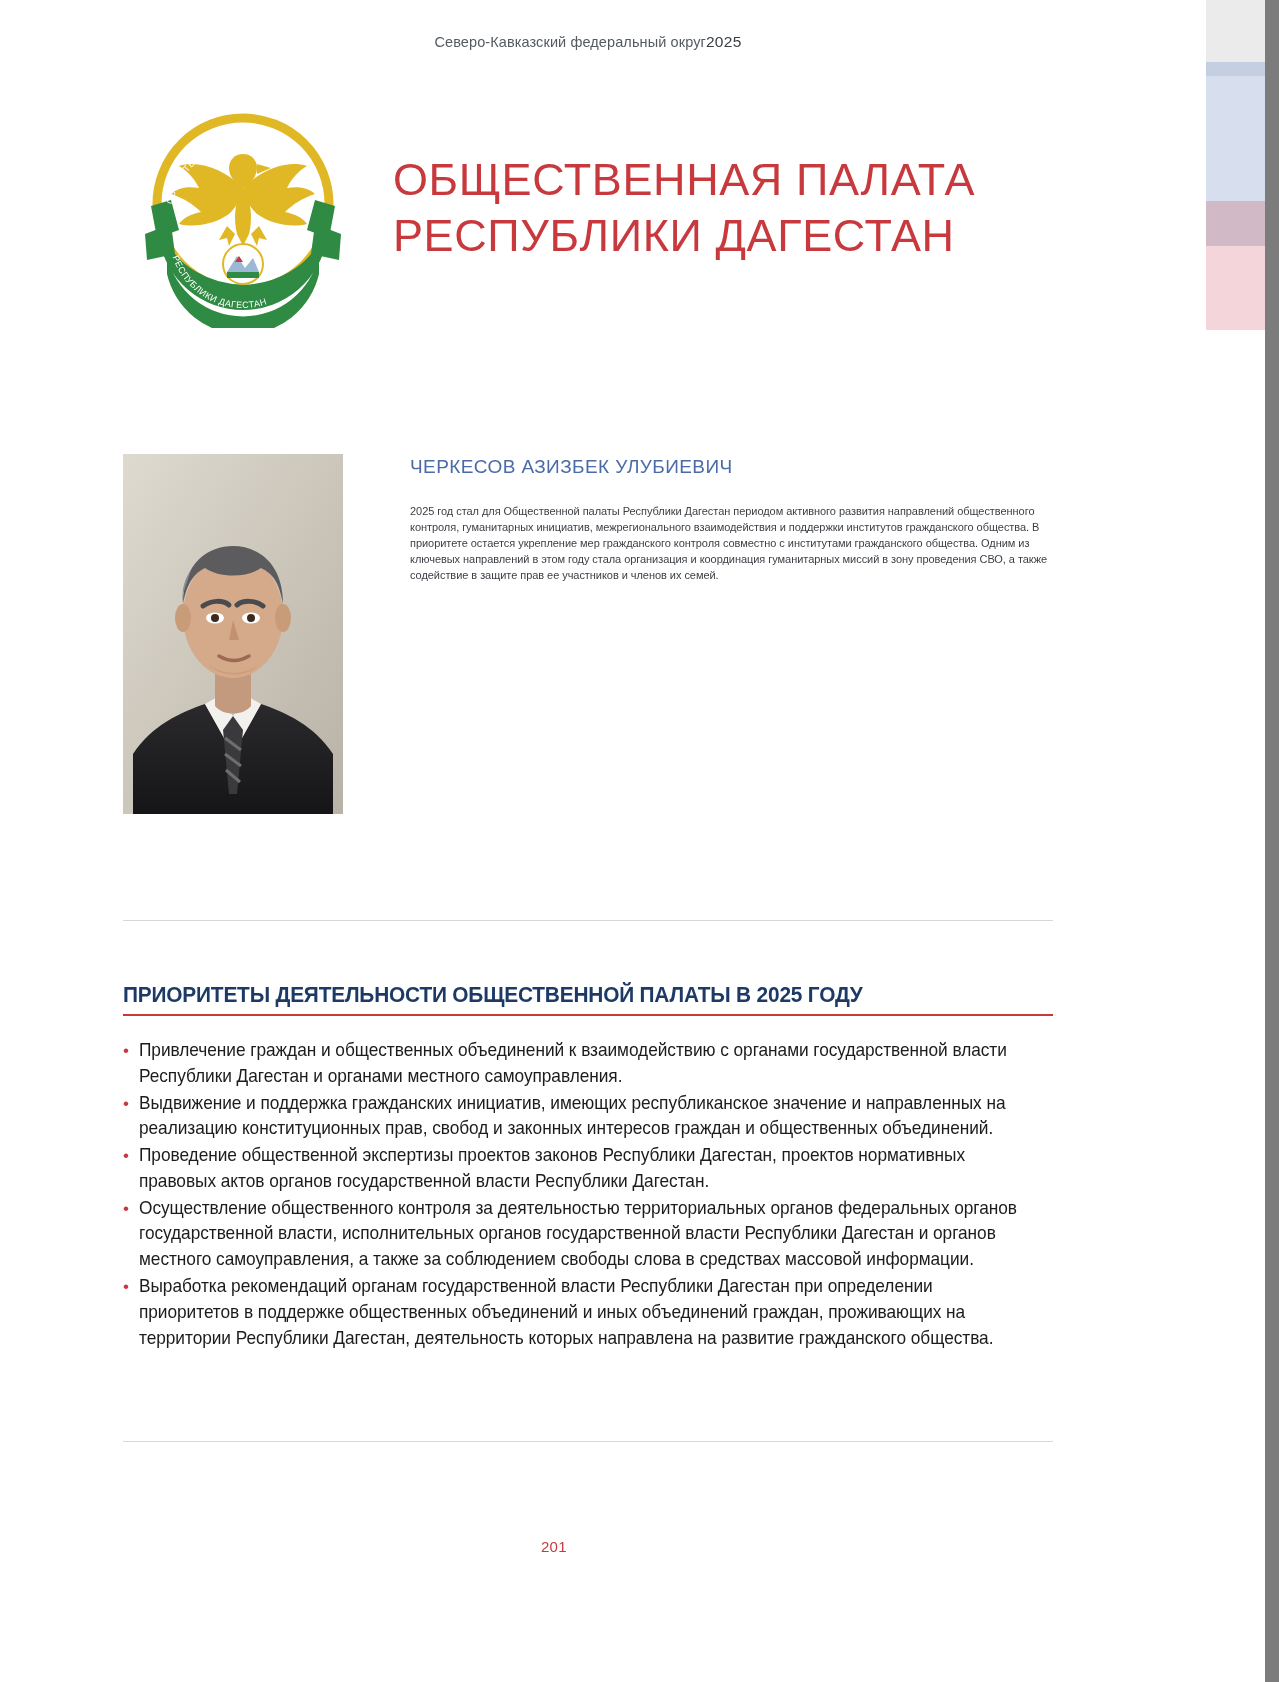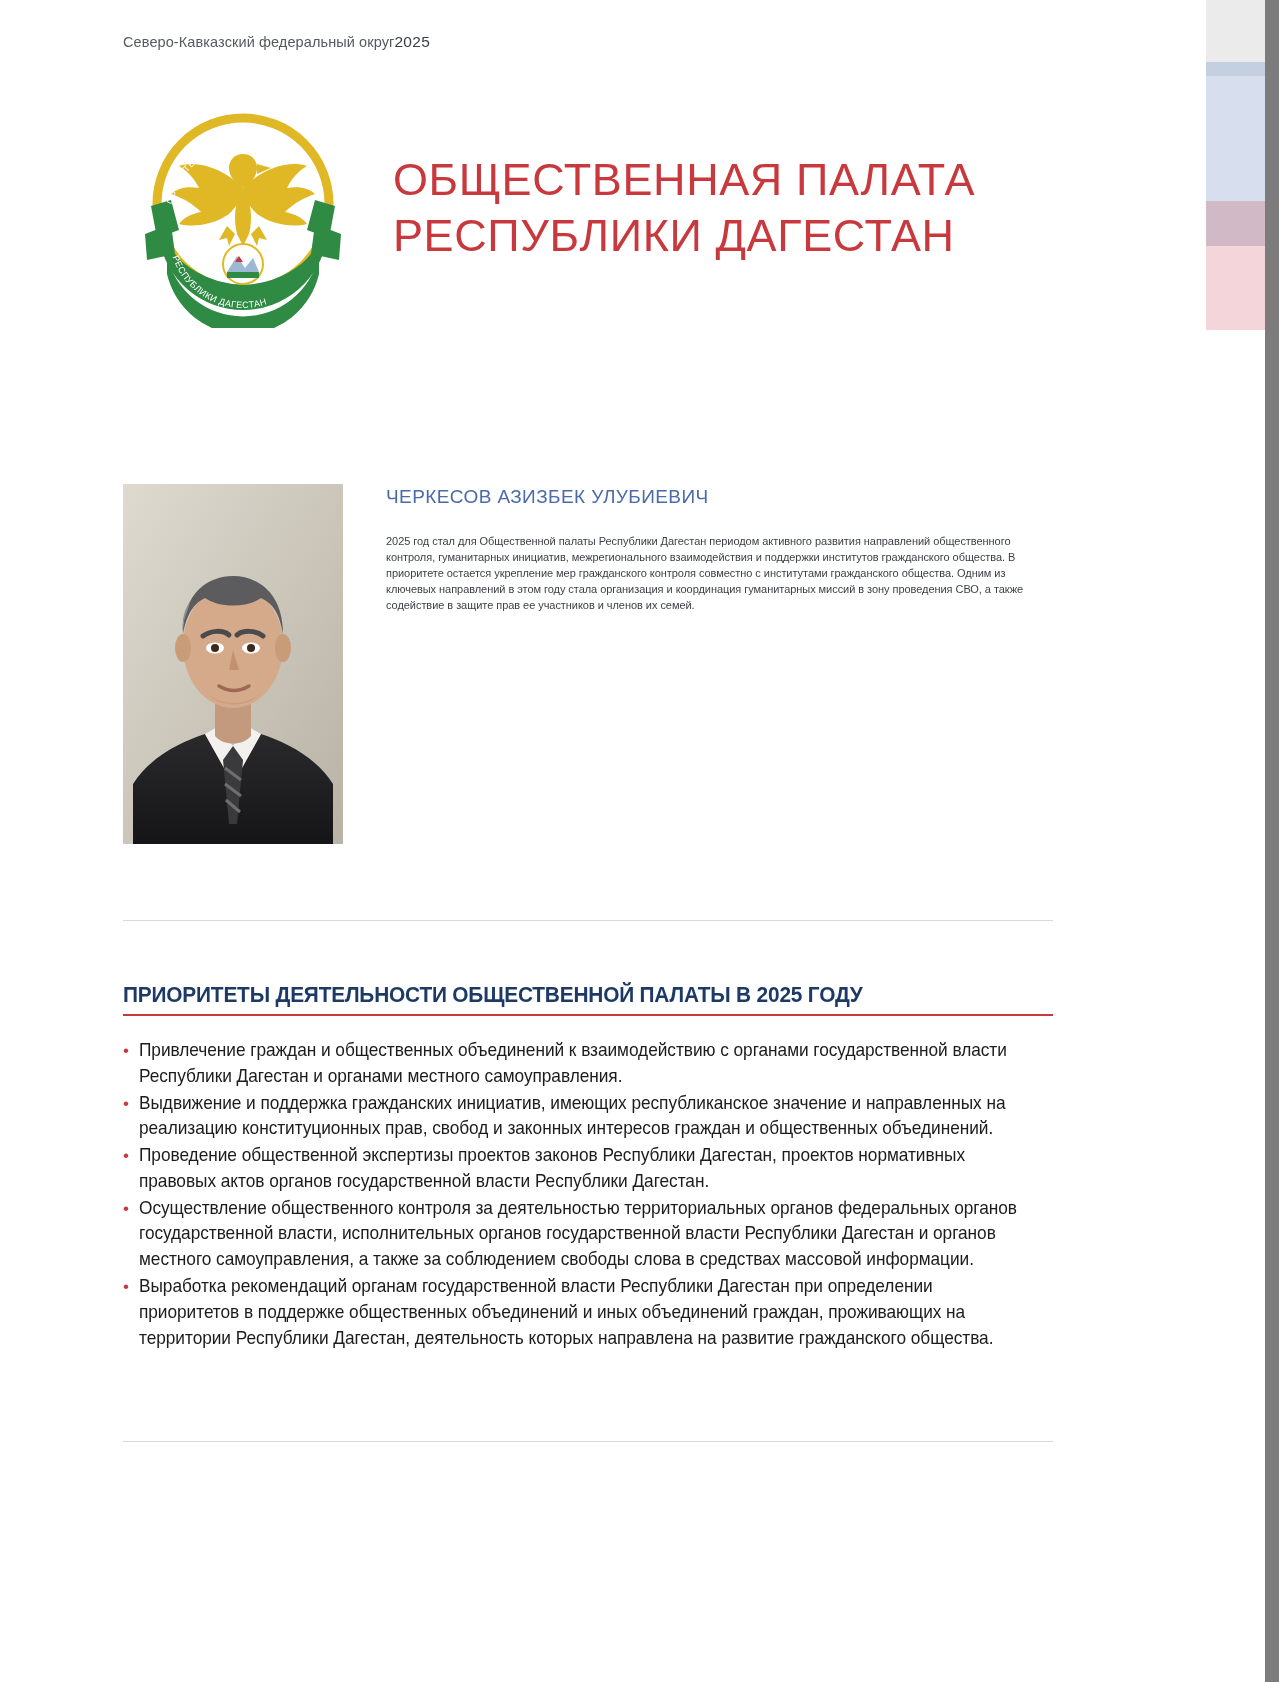--- a/index.html
+++ b/index.html
@@ -44,21 +44,21 @@
     background: #ffffff;
   }
 
   
   #running-head {
     position: absolute;
     top: 33px;
     left: 123px;
     right: 55px;
     display: flex;
-    justify-content: flex-start;
+    justify-content: center;
     align-items: baseline;
   }
   #running-head-left {
     font-size: 14.5px;
     color: #555a5f;
     letter-spacing: 0.1px;
   }
   #running-head-year {
     font-size: 15.5px;
     color: #3c4045;
@@ -111,23 +111,24 @@
     margin-top: 6px;
     height: 2px;
     background: #c8393e;
     width: 100%;
   }
 
   
   #chairman-block {
     position: absolute;
     left: 123px;
-    top: 484px;
+    top: 454px;
     width: 930px;
     display: flex;
+    gap: 24px;
   }
   #portrait {
     width: 220px;
     height: 360px;
     flex: 0 0 220px;
     position: relative;
     overflow: hidden;
     background: #cfcac4;
   }
   #chairman-text {
@@ -368,20 +369,21 @@
 
     <div class="priority-item">
       <span class="priority-bullet">•</span>
       <span class="priority-text">Выработка рекомендаций органам государственной власти Республики Дагестан при определении приоритетов в поддержке общественных объединений и иных объединений граждан, проживающих на территории Республики Дагестан, деятельность которых направлена на развитие гражданского общества.</span>
     </div>
 
   </div>
 
   <div class="thin-divider" style="top:1441px;"></div>
 
+  <div id="folio">201</div>
 
 </div>
 
 <div id="edge-bands">
     <div class="edge-band" style="background: rgb(235, 235, 235); height: 62px;"></div>
     <div class="edge-band" style="background: rgb(196, 207, 226); height: 14px;"></div>
     <div class="edge-band" style="background: rgb(215, 223, 238); height: 125px;"></div>
     <div class="edge-band" style="background: rgb(209, 185, 198); height: 45px;"></div>
     <div class="edge-band" style="background: rgb(244, 213, 217); height: 84px;"></div>
   </div>

